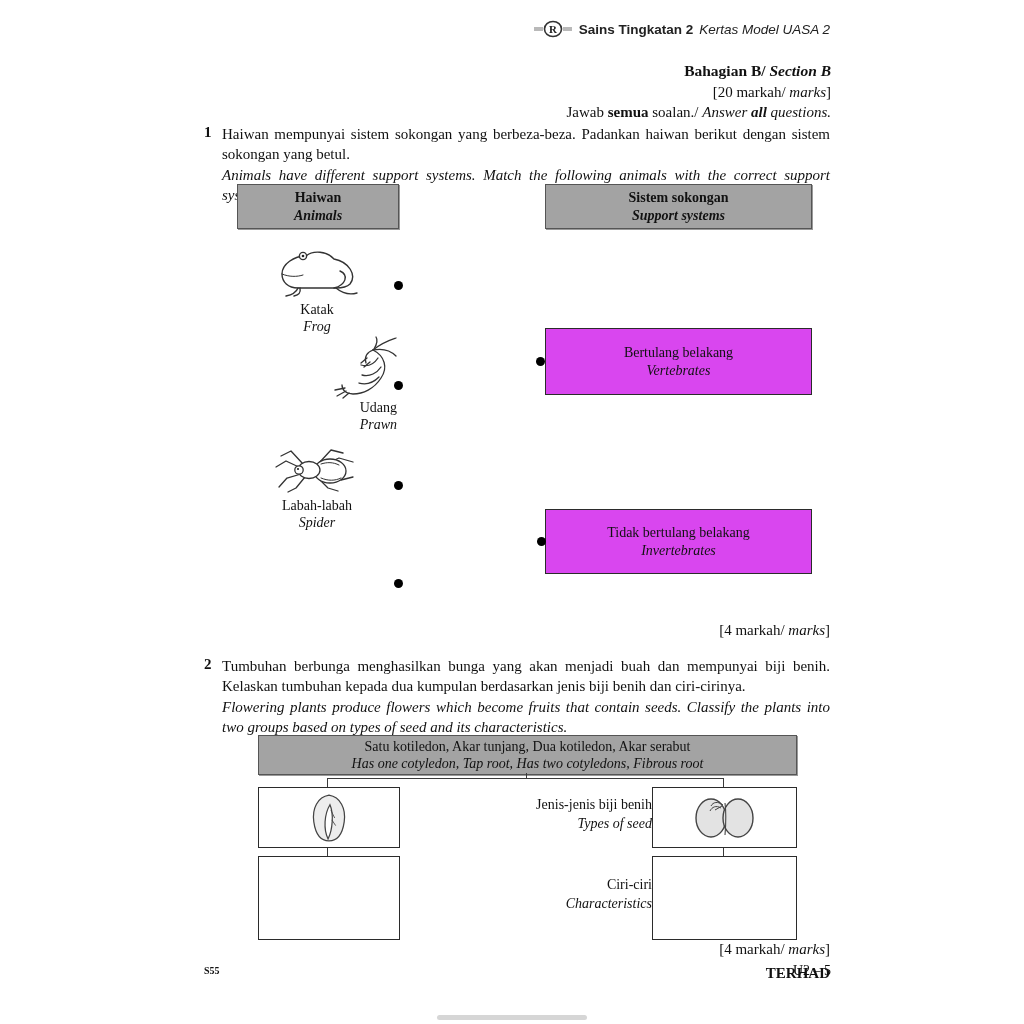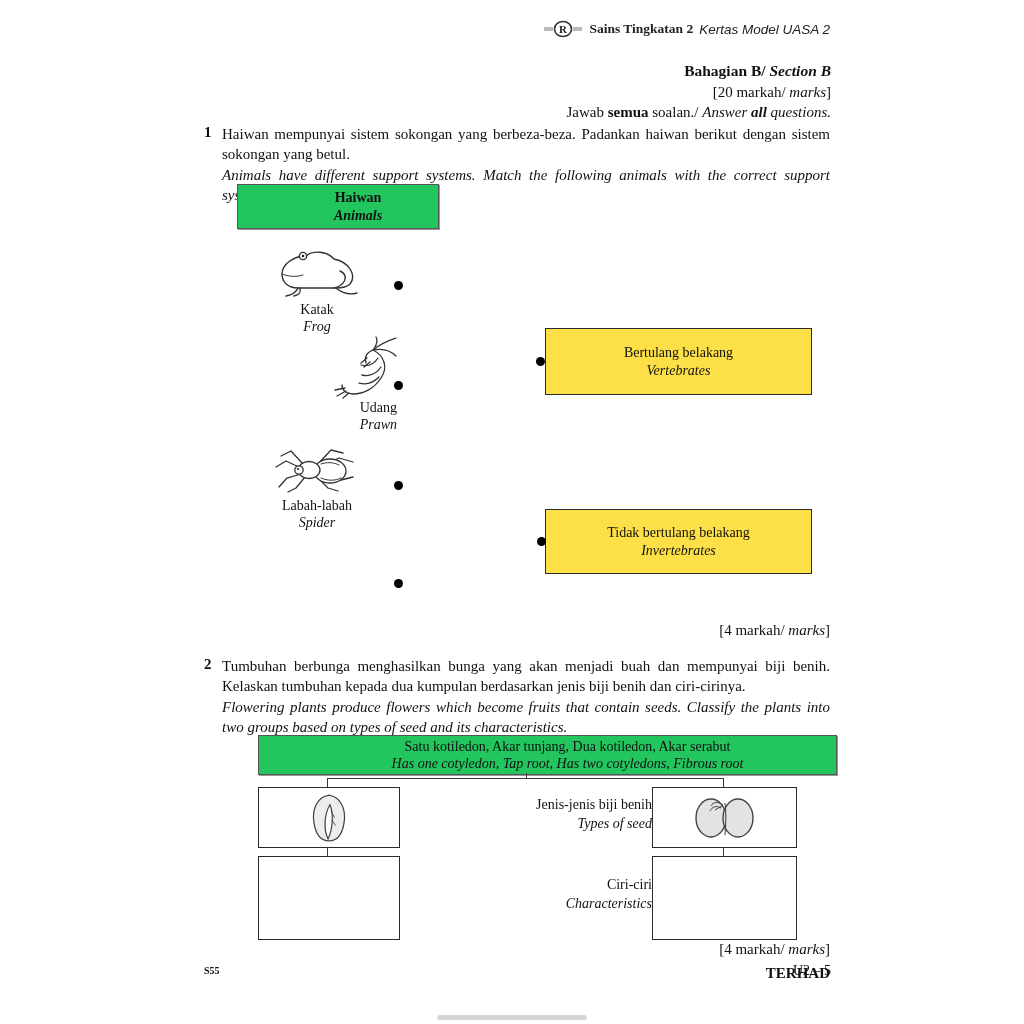--- a/index.html
+++ b/index.html
@@ -1,31 +1,31 @@
 <!DOCTYPE html>
 <html><head>
 <meta charset="utf-8">
 <style>
   html,body{margin:0;padding:0;background:#ffffff;}
   .page{position:relative;width:1024px;height:1024px;background:#fff;
         font-family:"Liberation Serif", serif;color:#111;overflow:hidden;}
   .abs{position:absolute;}
-  .b{font-weight:bold;font-family:Liberation Serif, serif;}
+  .b{font-weight:bold;}
   .i{font-style:italic;}
   .bi{font-weight:bold;font-style:italic;}
   .t14{font-size:14px;}
   .t145{font-size:15px;}
   .t155{font-size:15.5px;}
   .center{text-align:right;}
   .right{text-align:right;}
   .justify{text-align:justify;}
   .lh{line-height:1.35;}
-  .box{border:1px solid #2b2b2b;background:#fde047;display:flex;flex-direction:column;
+  .box{border:1px solid #2b2b2b;background:#d946ef;display:flex;flex-direction:column;
        align-items:center;justify-content:center;line-height:1.25;}
-  .graybox{background:#22c55e;border:1px solid #555;box-shadow:1px 1px 0 #999;padding-left:40px;}
+  .graybox{background:#a3a3a3;border:1px solid #555;box-shadow:1px 1px 0 #999;}
   .dot{position:absolute;width:9px;height:9px;border-radius:50%;background:#000;}
   .cline{position:absolute;background:#3a3a3a;}
   .animal{position:absolute;width:160px;display:flex;flex-direction:column;
           align-items:center;text-align:center;line-height:1.18;font-size:14px;}
   .animal svg{display:block;margin-bottom:4px;}
   .hdr{font-family:"Liberation Sans", sans-serif;font-size:13.5px;display:flex;
        align-items:center;gap:6px;color:#222;}
   .seedbox{border:1px solid #2b2b2b;background:#fff;display:flex;
            align-items:center;justify-content:center;}
   .homebar{position:absolute;left:50%;transform:translateX(-50%);
@@ -62,20 +62,24 @@
 
   <div class="abs b t145" style="left:204px;top:124px;">1</div>
   <div class="abs t145 lh justify" style="left:222px;top:124px;width:608px;">
     <div>Haiwan mempunyai sistem sokongan yang berbeza-beza. Padankan haiwan berikut dengan sistem sokongan yang betul.</div>
     <div class="i">Animals have different support systems. Match the following animals with the correct support systems.</div>
   </div>
 
   <div class="abs box graybox t14" style="left:237px;top:184px;width:160px;height:43px;">
     <div class="b">Haiwan</div>
     <div class="bi">Animals</div>
+  </div>
+  <div class="abs box graybox t14" style="left:545px;top:184px;width:265px;height:43px;">
+    <div class="b">Sistem sokongan</div>
+    <div class="bi">Support systems</div>
   </div>
 
   <div class="animal" style="left:237px;top:246px;">
     <svg width="90" height="52" viewBox="0 0 90 52" fill="none" stroke="#333" stroke-width="1.4" stroke-linecap="round">
       <path d="M78,38 C85,29 77,16 62,13 C55,5 41,4 34,10 C22,10 10,18 10,28 C10,36 16,42 26,42 L64,42 C72,42 75,41 78,38 Z" fill="#fff"></path>
       <path d="M62,42 C74,39 77,29 68,25"></path>
       <path d="M10,28 C17,31 25,31 31,29" stroke-width="1"></path>
       <path d="M26,42 C24,47 19,49 14,50"></path>
       <path d="M28,42 C29,47 27,49 22,50"></path>
       <path d="M64,42 C70,47 78,49 85,47"></path>

